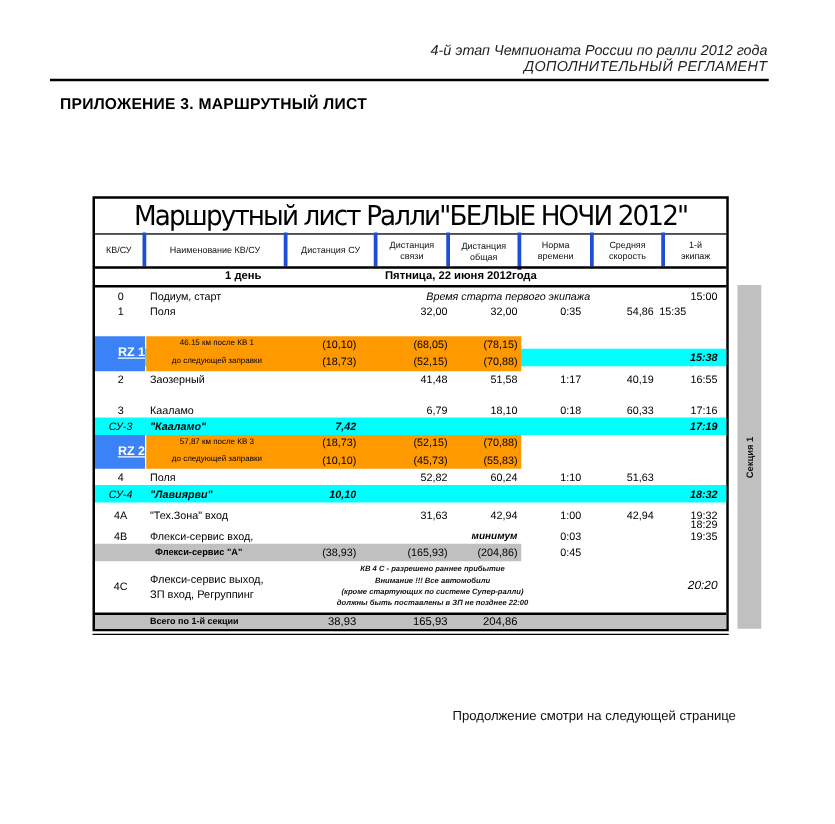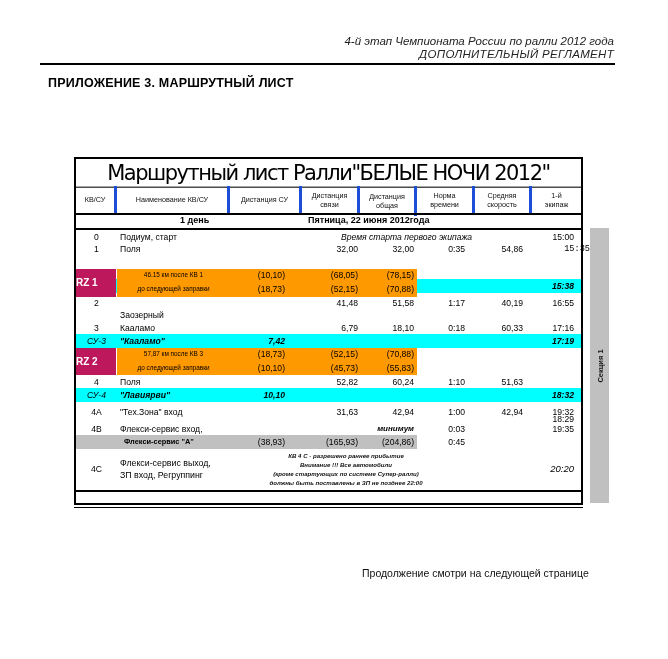--- a/index.html
+++ b/index.html
@@ -21,21 +21,21 @@
   .row { left:0; width:505px; font-size:8.6px; }
   .cyan { background:#00ffff; }
   .orange { background:#ff9900; }
   .gray { background:#c0c0c0; }
   .c { position:absolute; white-space:nowrap; }
   .ctr { text-align:center; }
   .rt { text-align:right; }
   .it { font-style:italic; }
   .b { font-weight:bold; }
 
-  .rz-label { left:0; width:40px; background:#be185d; color:#fff; font-weight:bold; font-size:10px; text-align:left; }
+  .rz-label { left:0; width:40px; background:#3b82f6; color:#fff; font-weight:bold; font-size:10px; text-align:right;text-decoration:underline; }
   .small { font-size:6.4px; }
 
   .section-bar { left:590px; top:228px; width:19px; height:275px; background:#c0c0c0; }
   .section-label { position:absolute; left:50%; top:50%; transform:translate(-50%,-50%) rotate(-90deg); font-size:7.5px; font-weight:bold; white-space:nowrap; color:#111; }
   .continue { left:362px; top:567px; font-size:10.5px; color:#111; }
   .bottom-rule { left:74px; top:507px; width:509px; height:1px; background:#000; }
 </style>
 </head>
 <body>
 
@@ -69,21 +69,21 @@
     <span class="c rt" style="left:456px;width:42px;top:1px;">15:00</span>
   </div>
 
   <div class="abs row" style="top:84px;height:12px;">
     <span class="c ctr" style="left:0;width:41px;top:1px;">1</span>
     <span class="c" style="left:44px;top:1px;">Поля</span>
     <span class="c rt" style="left:226px;width:56px;top:1px;">32,00</span>
     <span class="c rt" style="left:284px;width:54px;top:1px;">32,00</span>
     <span class="c rt" style="left:341px;width:48px;top:1px;">0:35</span>
     <span class="c rt" style="left:399px;width:48px;top:1px;">54,86</span>
-    <span class="c rt" style="left:472px;width:42px;top:1px;font-family:Liberation Mono, monospace;">15:35</span>
+    <span class="c rt" style="left:431px;width:42px;top:1px;">15:35</span>
   </div>
 
   <div class="abs row cyan" style="top:96px;height:14px;margin-top:24px;">
     <span class="c ctr it" style="left:0;width:41px;top:2px;">СУ-1</span>
     <span class="c it b" style="left:44px;top:2px;">"Лавиярви"</span>
     <span class="c it b rt" style="left:154px;width:55px;top:2px;">10,10</span>
     <span class="c it b rt" style="left:456px;width:42px;top:2px;">15:38</span>
   </div>
 
   <div class="abs row" style="top:110px;height:28px;">
@@ -94,21 +94,21 @@
     <span class="c rt" style="left:154px;width:55px;top:1px;">(10,10)</span>
     <span class="c rt" style="left:154px;width:55px;top:15px;">(18,73)</span>
     <span class="c rt" style="left:226px;width:56px;top:1px;">(68,05)</span>
     <span class="c rt" style="left:226px;width:56px;top:15px;">(52,15)</span>
     <span class="c rt" style="left:284px;width:54px;top:1px;">(78,15)</span>
     <span class="c rt" style="left:284px;width:54px;top:15px;">(70,88)</span>
   </div>
 
   <div class="abs row" style="top:138px;height:12px;">
     <span class="c ctr" style="left:0;width:41px;top:1px;">2</span>
-    <span class="c" style="left:44px;top:1px;margin-top:12px;">Заозерный</span>
+    <span class="c" style="left:44px;top:1px;">Заозерный</span>
     <span class="c rt" style="left:226px;width:56px;top:1px;">41,48</span>
     <span class="c rt" style="left:284px;width:54px;top:1px;">51,58</span>
     <span class="c rt" style="left:341px;width:48px;top:1px;">1:17</span>
     <span class="c rt" style="left:399px;width:48px;top:1px;">40,19</span>
     <span class="c rt" style="left:456px;width:42px;top:1px;">16:55</span>
   </div>
 
 
   <div class="abs row" style="top:163px;height:12px;">
     <span class="c ctr" style="left:0;width:41px;top:1px;">3</span>
@@ -190,20 +190,26 @@
     <span class="c" style="left:44px;top:21px;font-size:8.8px;">ЗП вход, Регруппинг</span>
     <div class="abs" style="left:170px;top:2px;width:200px;font-size:6.1px;font-style:italic;font-weight:bold;text-align:center;line-height:9px;color:#111;">
       <div>КВ 4 С -  разрешено раннее прибытие</div>
       <div>Внимание !!! Все автомобили</div>
       <div>(кроме стартующих по системе Супер-ралли)</div>
       <div>должны быть поставлены в ЗП не позднее 22:00</div>
     </div>
     <span class="c rt it" style="left:456px;width:42px;top:14px;font-size:9.5px;">20:20</span>
   </div>
 
+  <div class="abs row gray" style="top:333px;height:11px;">
+    <span class="c b" style="left:44px;top:0;font-size:7.2px;">Всего по 1-й секции</span>
+    <span class="c rt" style="left:154px;width:55px;top:0;font-size:9px;">38,93</span>
+    <span class="c rt" style="left:226px;width:56px;top:0;font-size:9px;">165,93</span>
+    <span class="c rt" style="left:284px;width:54px;top:0;font-size:9px;">204,86</span>
+  </div>
 </div>
 <div class="abs bottom-rule"></div>
 
 <div class="abs section-bar">
   <span class="section-label">Секция 1</span>
 </div>
 
 <div class="abs continue">Продолжение смотри на следующей странице</div>
 
 </body></html>

